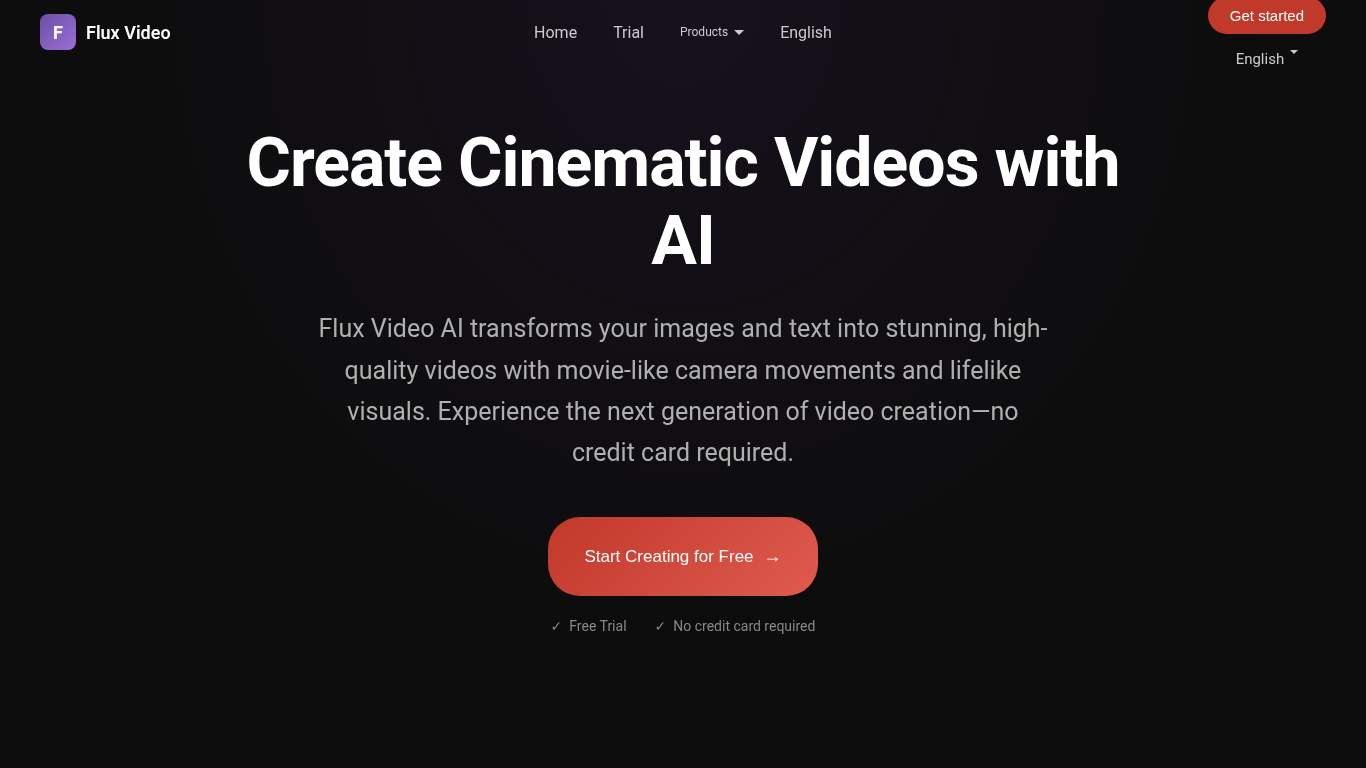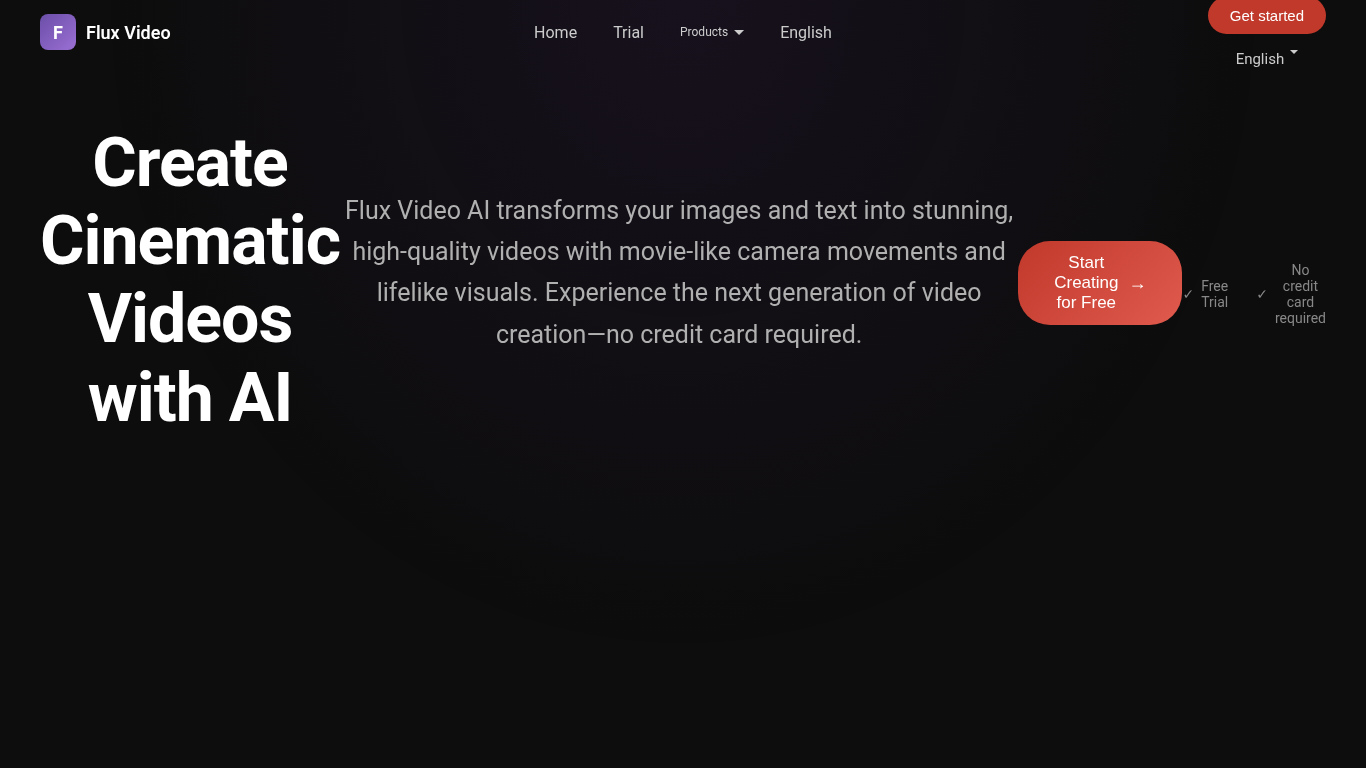--- a/index.html
+++ b/index.html
@@ -122,21 +122,21 @@
       width: 0;
       height: 0;
       border-left: 4px solid transparent;
       border-right: 4px solid transparent;
       border-top: 4px solid #cccccc;
     }
 
     
     .hero {
       display: flex;
-      flex-direction: row;
+      flex-direction: column;
       align-items: center;
       text-align: center;
       padding: 60px 40px 0;
     }
 
     .hero-title {
       font-size: 68px;
       font-weight: 700;
       line-height: 1.15;
       max-width: 900px;
@@ -149,21 +149,21 @@
       color: #b0b0b0;
       max-width: 740px;
       line-height: 1.65;
       margin-bottom: 44px;
     }
 
     .btn-cta {
       background: linear-gradient(135deg, #c0392b, #e05a4e);
       color: #ffffff;
       border: none;
-      padding: 12px 36px;
+      padding: 29px 36px;
       border-radius: 32px;
       font-size: 17px;
       font-weight: 500;
       cursor: pointer;
       display: flex;
       align-items: center;
       gap: 10px;
       transition: opacity 0.2s;
       margin-bottom: 22px;
     }

